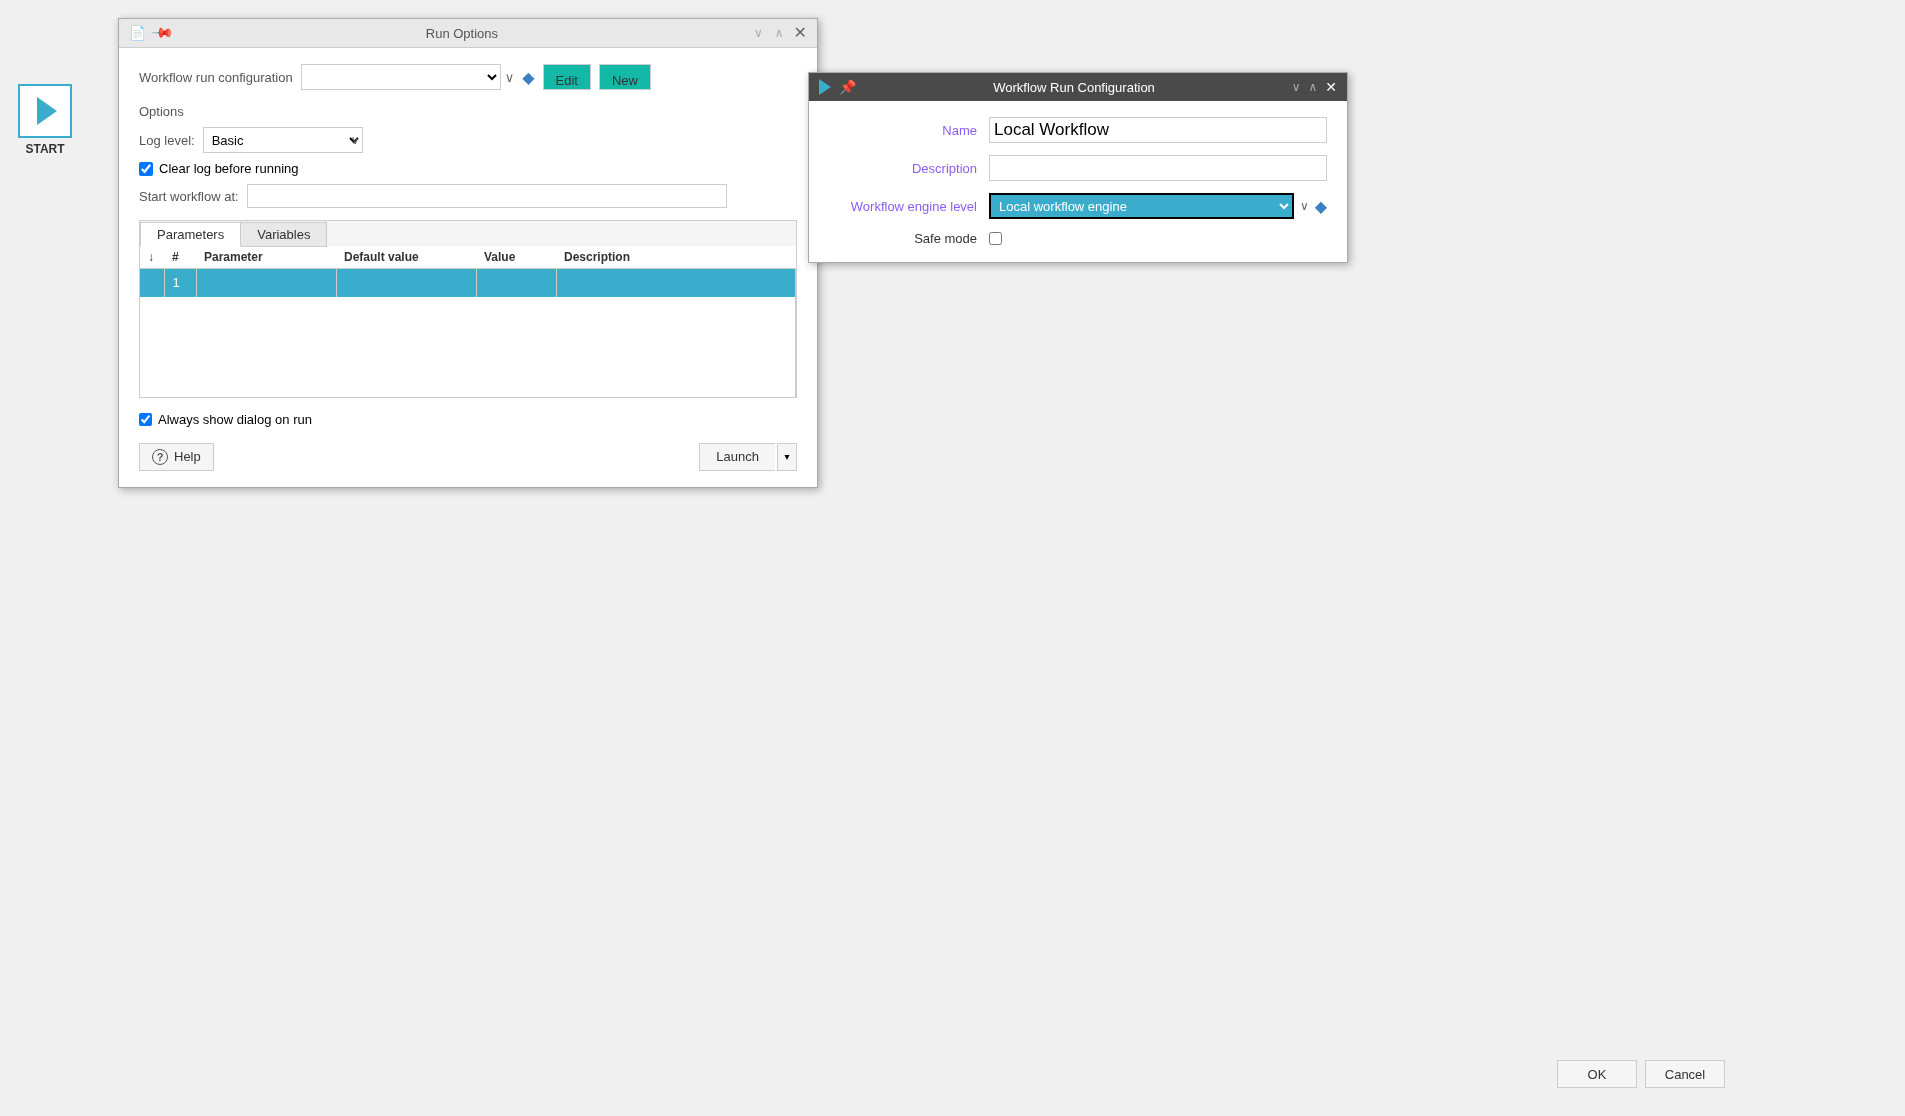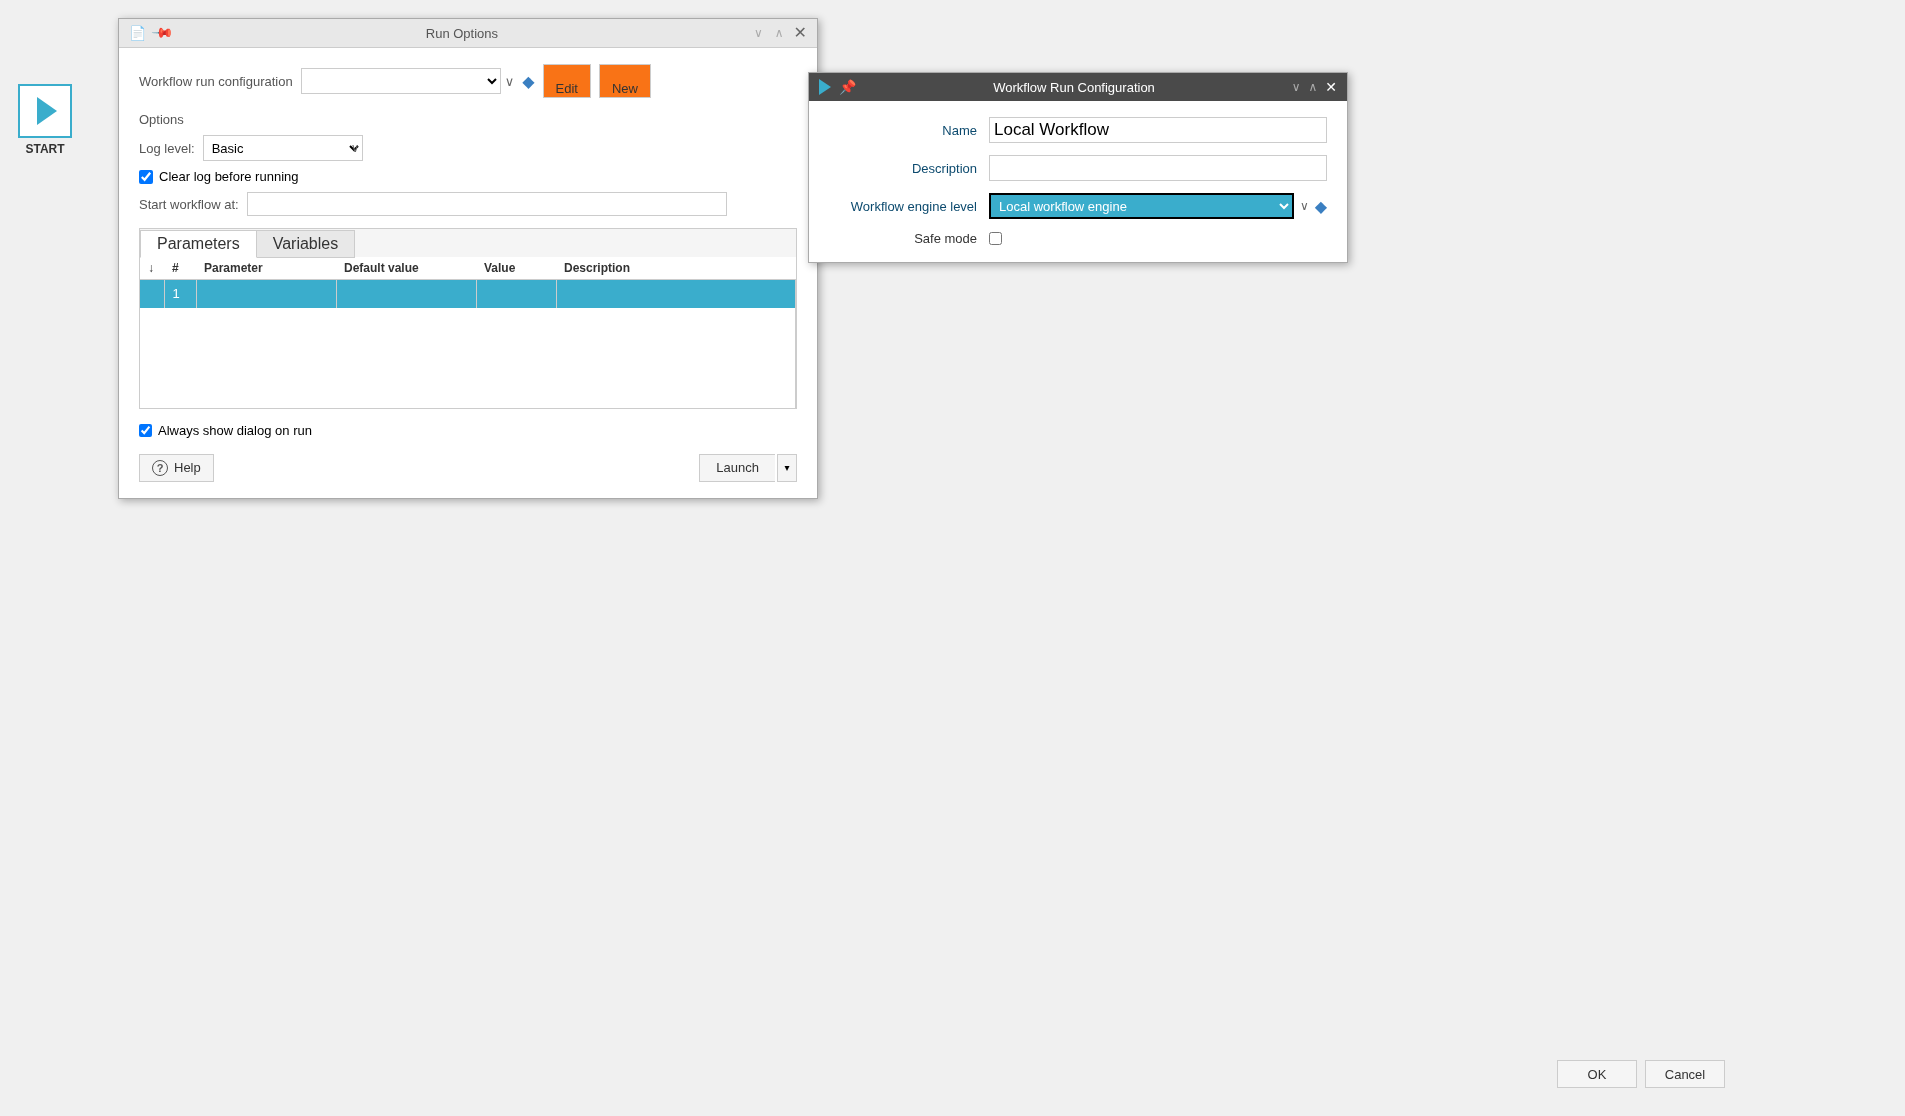--- a/index.html
+++ b/index.html
@@ -122,23 +122,23 @@
     }
 
     .diamond-icon {
       color: #3a7fc1;
       font-size: 16px;
       cursor: pointer;
     }
 
     .btn {
       height: 26px;
-      padding: 16px 12px;
-      border: 1px solid #ccc;
-      background: #f97316;
+      padding: 8px 12px;
+      border: 1px solid #ccc;
+      background: #14b8a6;
       cursor: pointer;
       font-size: 13px;
       color: #333;
     }
 
     
     .options-section {
       margin-bottom: 10px;
     }
 
@@ -209,21 +209,21 @@
       display: flex;
       background: #f5f5f5;
     }
 
     .tab {
       padding: 4px 16px;
       border: 1px solid #ccc;
       border-bottom: none;
       cursor: pointer;
       background: #fff;
-      font-size: 16px;
+      font-size: 13px;
       color: #333;
       margin-right: -1px;
       position: relative;
       top: 1px;
     }
 
     .tab.active {
       background: #fff;
       border-bottom: 1px solid #fff;
       z-index: 1;
@@ -375,21 +375,21 @@
     .wrc-row {
       display: flex;
       align-items: center;
       margin-bottom: 12px;
     }
 
     .wrc-label {
       width: 160px;
       text-align: right;
       padding-right: 12px;
-      color: #0c4a6e;
+      color: #8b5cf6;
     }
 
     .wrc-input {
       flex: 1;
       height: 26px;
       border: 1px solid #ccc;
       background: #fff;
       font-size: 17px;
       padding: 0 4px;
     }

